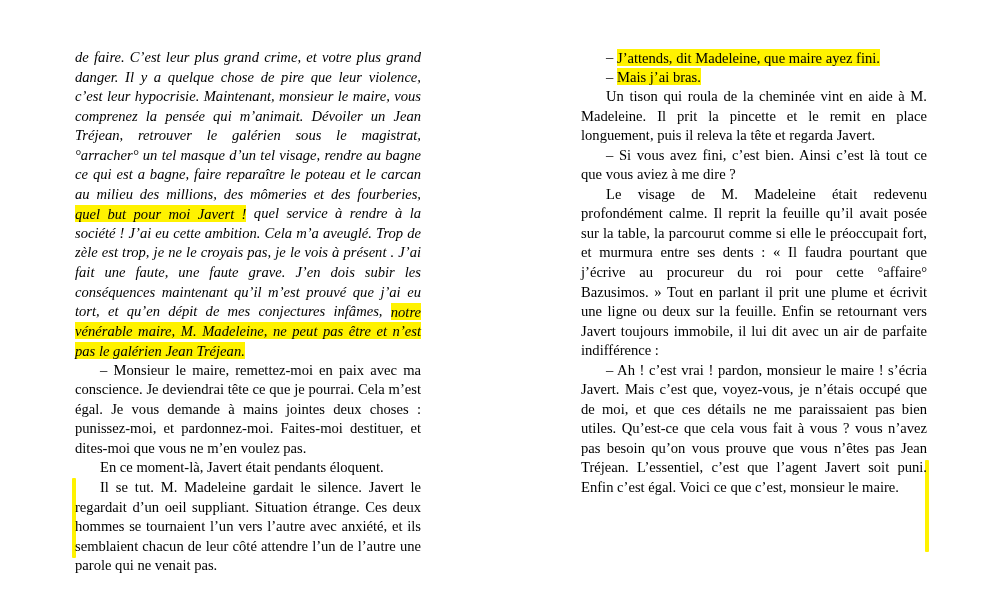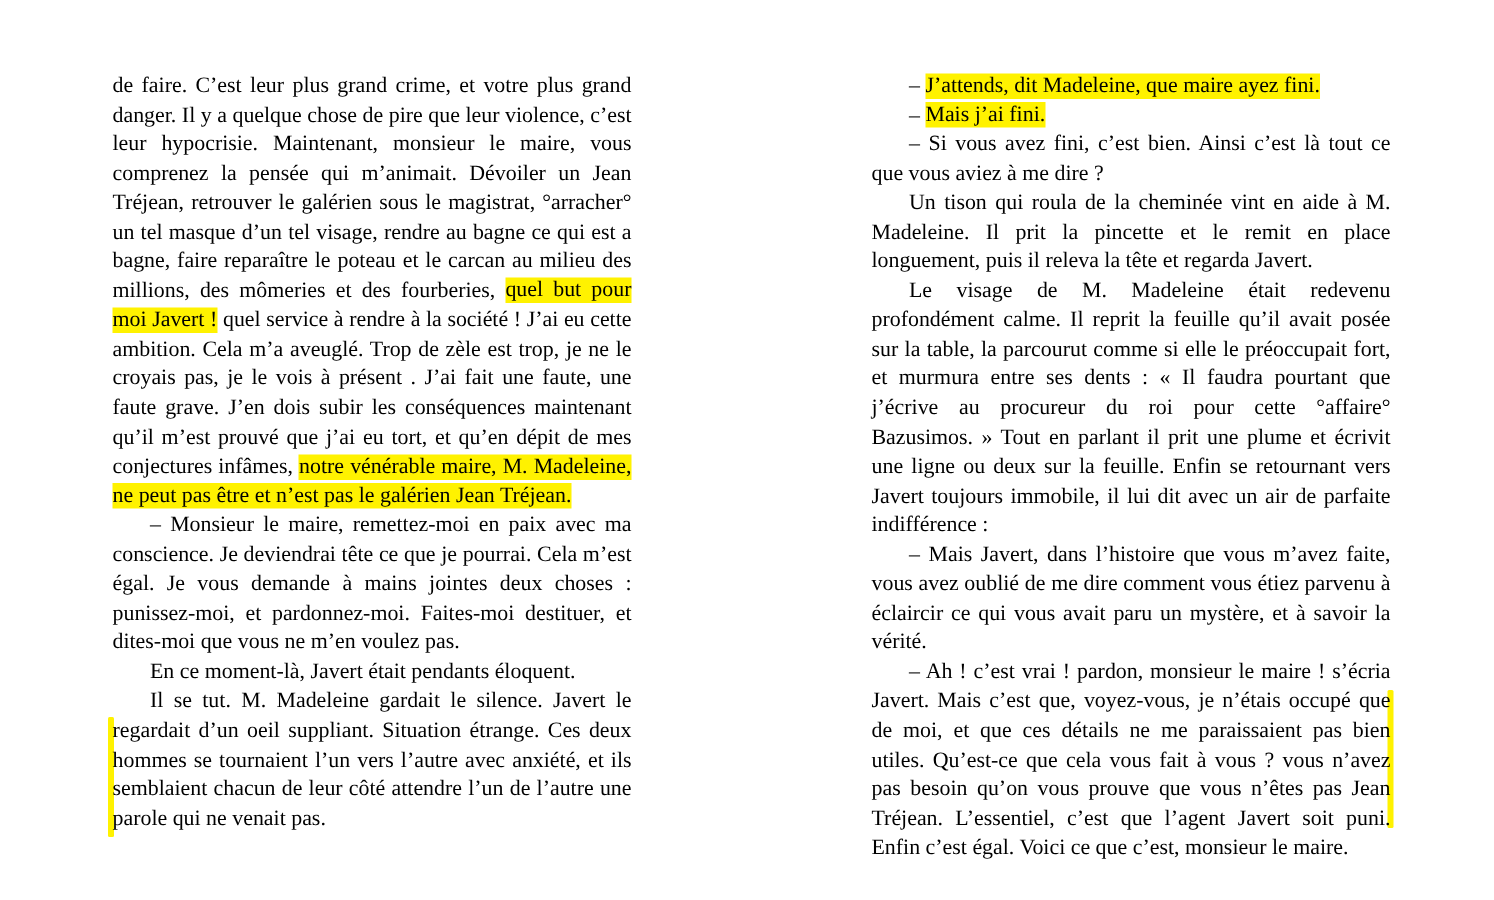--- a/index.html
+++ b/index.html
@@ -37,21 +37,21 @@
     text-justify: inter-word;
     hyphens: none;
   }
   .column.left { margin-left: 75px; }
   .column.right { margin-left: 160px; }
 
   .column p {
     margin: 0;
     text-indent: 25px;
   }
-  .column p.noindent { text-indent: 0; }
+  .column p.noindent { text-indent: 0; font-style: italic; }
 
   
   .hl {
     background-color: #fff200;
     box-decoration-break: clone;
     -webkit-box-decoration-break: clone;
     padding: 0.5px 0;
   }
 
   
@@ -83,22 +83,21 @@
 
   <div class="columns">
     <div class="column left" id="col-left">
         <p class="noindent"><span>de faire. C’est leur plus grand crime, et votre plus grand danger. Il y a quelque chose de pire que leur violence, c’est leur hypocrisie. Maintenant, monsieur le maire, vous comprenez la pensée qui m’animait. Dévoiler un Jean Tréjean, retrouver le galérien sous le magistrat, °arracher° un tel masque d’un tel visage, rendre au bagne ce qui est a bagne, faire reparaître le poteau et le carcan au milieu des millions, des mômeries et des fourberies, </span><span class="hl">quel but pour moi Javert !</span><span> quel service à rendre à la société ! J’ai eu cette ambition. Cela m’a aveuglé. Trop de zèle est trop, je ne le croyais pas, je le vois à présent . J’ai fait une faute, une faute grave. J’en dois subir les conséquences maintenant qu’il m’est prouvé que j’ai eu tort, et qu’en dépit de mes conjectures infâmes, </span><span class="hl">notre vénérable maire, M. Madeleine, ne peut pas être et n’est pas le galérien Jean Tréjean.</span></p>
         <p><span>– Monsieur le maire, remettez-moi en paix avec ma conscience. Je deviendrai tête ce que je pourrai. Cela m’est égal. Je vous demande à mains jointes deux choses : punissez-moi, et pardonnez-moi. Faites-moi destituer, et dites-moi que vous ne m’en voulez pas.</span></p>
         <p><span>En ce moment-là, Javert était pendants éloquent.</span></p>
         <p><span>Il se tut. M. Madeleine gardait le silence. Javert le regardait d’un oeil suppliant. Situation étrange. Ces deux hommes se tournaient l’un vers l’autre avec anxiété, et ils semblaient chacun de leur côté attendre l’un de l’autre une parole qui ne venait pas.</span></p>
       </div>
     <div class="column right" id="col-right">
         <p><span>– </span><span class="hl">J’attends, dit Madeleine, que maire ayez fini.</span></p>
-        <p><span>– </span><span class="hl">Mais j’ai fini.</span></p>
+        <p><span>– </span><span class="hl">Mais j’ai bras.</span></p>
+        <p><span>Un tison qui roula de la cheminée vint en aide à M. Madeleine. Il prit la pincette et le remit en place longuement, puis il releva la tête et regarda Javert.</span></p>
         <p><span>– Si vous avez fini, c’est bien. Ainsi c’est là tout ce que vous aviez à me dire ?</span></p>
-        <p><span>Un tison qui roula de la cheminée vint en aide à M. Madeleine. Il prit la pincette et le remit en place longuement, puis il releva la tête et regarda Javert.</span></p>
         <p><span>Le visage de M. Madeleine était redevenu profondément calme. Il reprit la feuille qu’il avait posée sur la table, la parcourut comme si elle le préoccupait fort, et murmura entre ses dents : « Il faudra pourtant que j’écrive au procureur du roi pour cette °affaire° Bazusimos. » Tout en parlant il prit une plume et écrivit une ligne ou deux sur la feuille. Enfin se retournant vers Javert toujours immobile, il lui dit avec un air de parfaite indifférence :</span></p>
-        <p><span>– Mais Javert, dans l’histoire que vous m’avez faite, vous avez oublié de me dire comment vous étiez parvenu à éclaircir ce qui vous avait paru un mystère, et à savoir la vérité.</span></p>
         <p><span>– Ah ! c’est vrai ! pardon, monsieur le maire ! s’écria Javert. Mais c’est que, voyez-vous, je n’étais occupé que de moi, et que ces détails ne me paraissaient pas bien utiles. Qu’est-ce que cela vous fait à vous ? vous n’avez pas besoin qu’on vous prouve que vous n’êtes pas Jean Tréjean. L’essentiel, c’est que l’agent Javert soit puni. Enfin c’est égal. Voici ce que c’est, monsieur le maire.</span></p>
       </div>
   </div>
 
 </div>
 
 </body></html>

